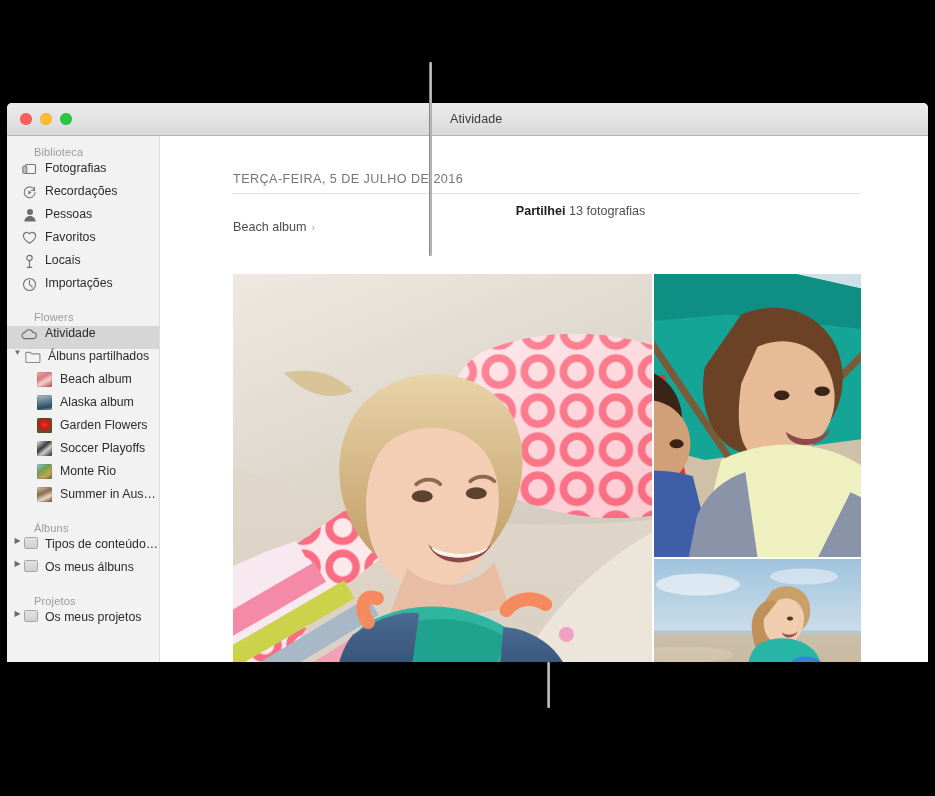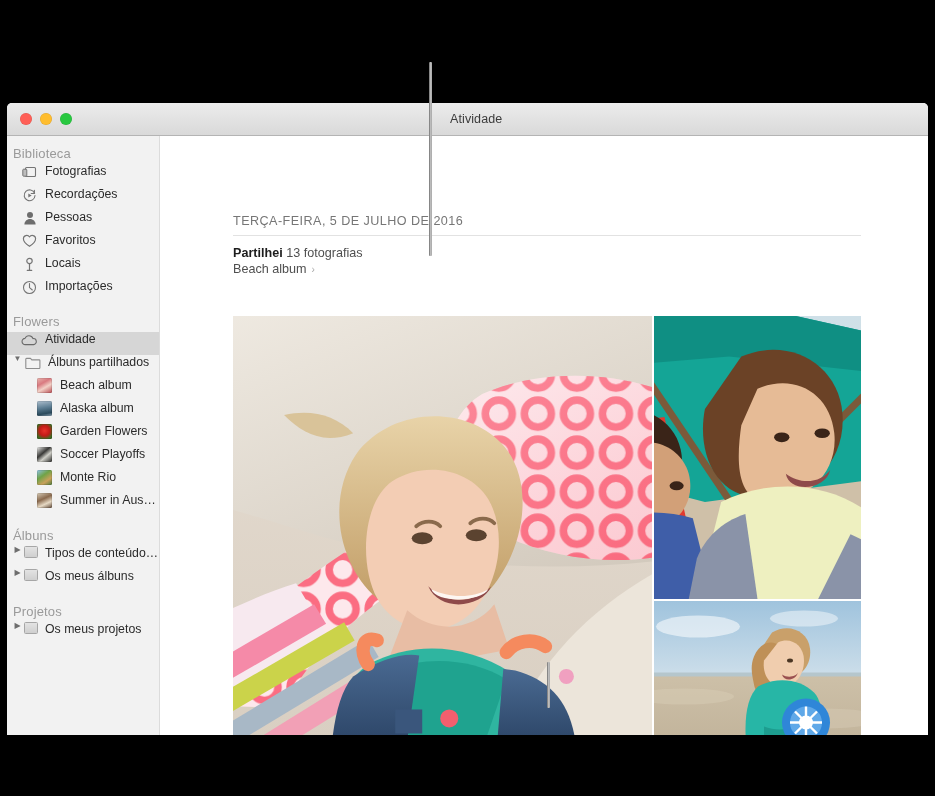--- a/index.html
+++ b/index.html
@@ -19,21 +19,21 @@
     border-radius: 1px;
     z-index: 50;
   }
   #callout-top  { left: 429px; top: 62px;  height: 194px; }
   #callout-bottom { left: 547px; top: 662px; height: 46px; }
 
   
   .window {
     position: absolute;
     left: 7px; top: 103px;
-    width: 921px; height: 632px;
+    width: 921px; height: 559px;
     background: #ffffff;
     overflow: hidden;
     border-top-left-radius: 5px;
     border-top-right-radius: 5px;
     box-shadow: 0 0 0 0.5px rgba(0,0,0,0.35);
   }
 
   
   .titlebar {
     position: relative;
@@ -66,23 +66,23 @@
   
   .sidebar {
     width: 153px;
     flex: 0 0 153px;
     background: #f2f2f2;
     border-right: 1px solid #dcdcdc;
     padding-top: 6px;
     overflow: hidden;
   }
   .section-header {
-    font-size: 13px;
+    font-size: 11px;
     color: #9a9a9a;
-    padding: 4px 0 3px 6px;
+    padding: 4px 0 3px 27px;
     letter-spacing: 0.15px;
   }
   .row {
     display: flex;
     align-items: flex-start;
     height: 23px;
     font-size: 12.3px;
     color: #2b2b2b;
     padding-left: 14px;
     white-space: nowrap;
@@ -128,38 +128,38 @@
     margin-right: 7px;
   }
   .spacer-sm { height: 8px; }
 
   
   .content {
     flex: 1;
     background: #ffffff;
     position: relative;
     overflow: hidden;
-    margin-top: 42px;
   }
   .date-header {
     font-size: 12.6px;
     color: #767676;
     letter-spacing: 0.45px;
     padding: 36px 0 0 73px;
   }
   .hrule {
     margin: 7px 0 0 73px;
     width: 628px;
     height: 1px;
     background: #e2e2e2;
   }
   .share-line {
     font-size: 12.6px;
     color: #4f4f4f;
     padding: 10px 0 0 73px;
+    text-align: center;
   }
   .share-line b { color: #1d1d1d; font-weight: bold; }
   .album-link {
     font-size: 12.6px;
     color: #4f4f4f;
     padding: 2px 0 0 73px;
     display: flex; align-items: center;
   }
   .album-link .chev {
     margin-left: 5px; color: #a9a9a9; font-size: 10px;

